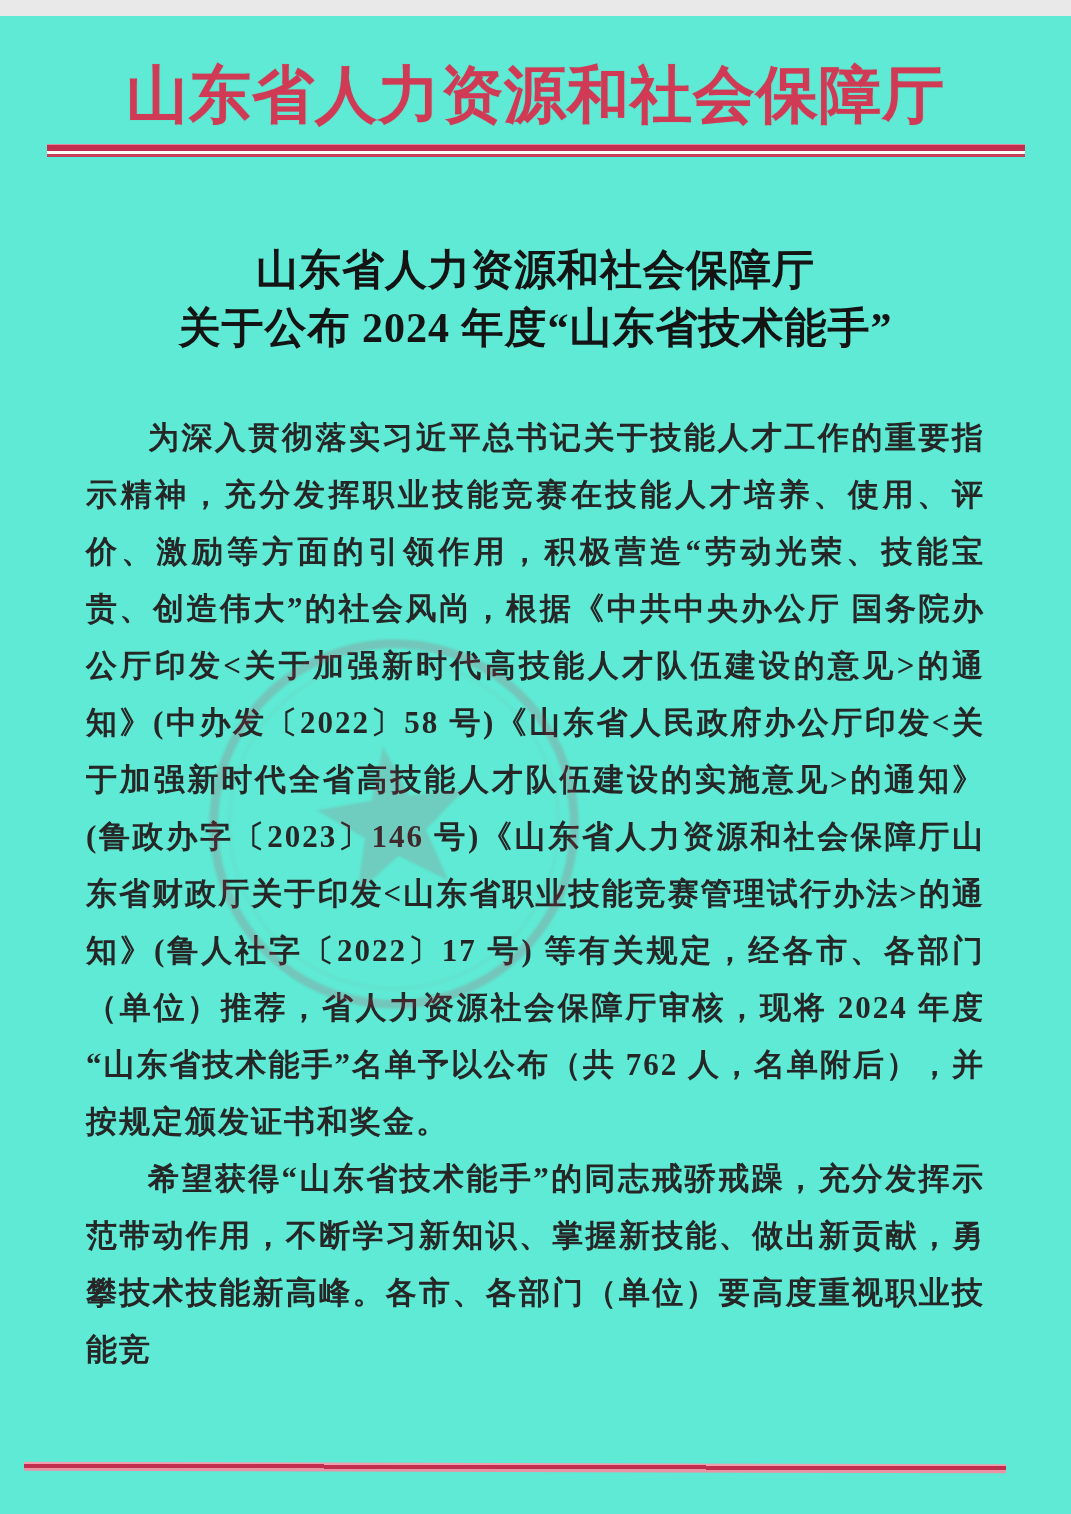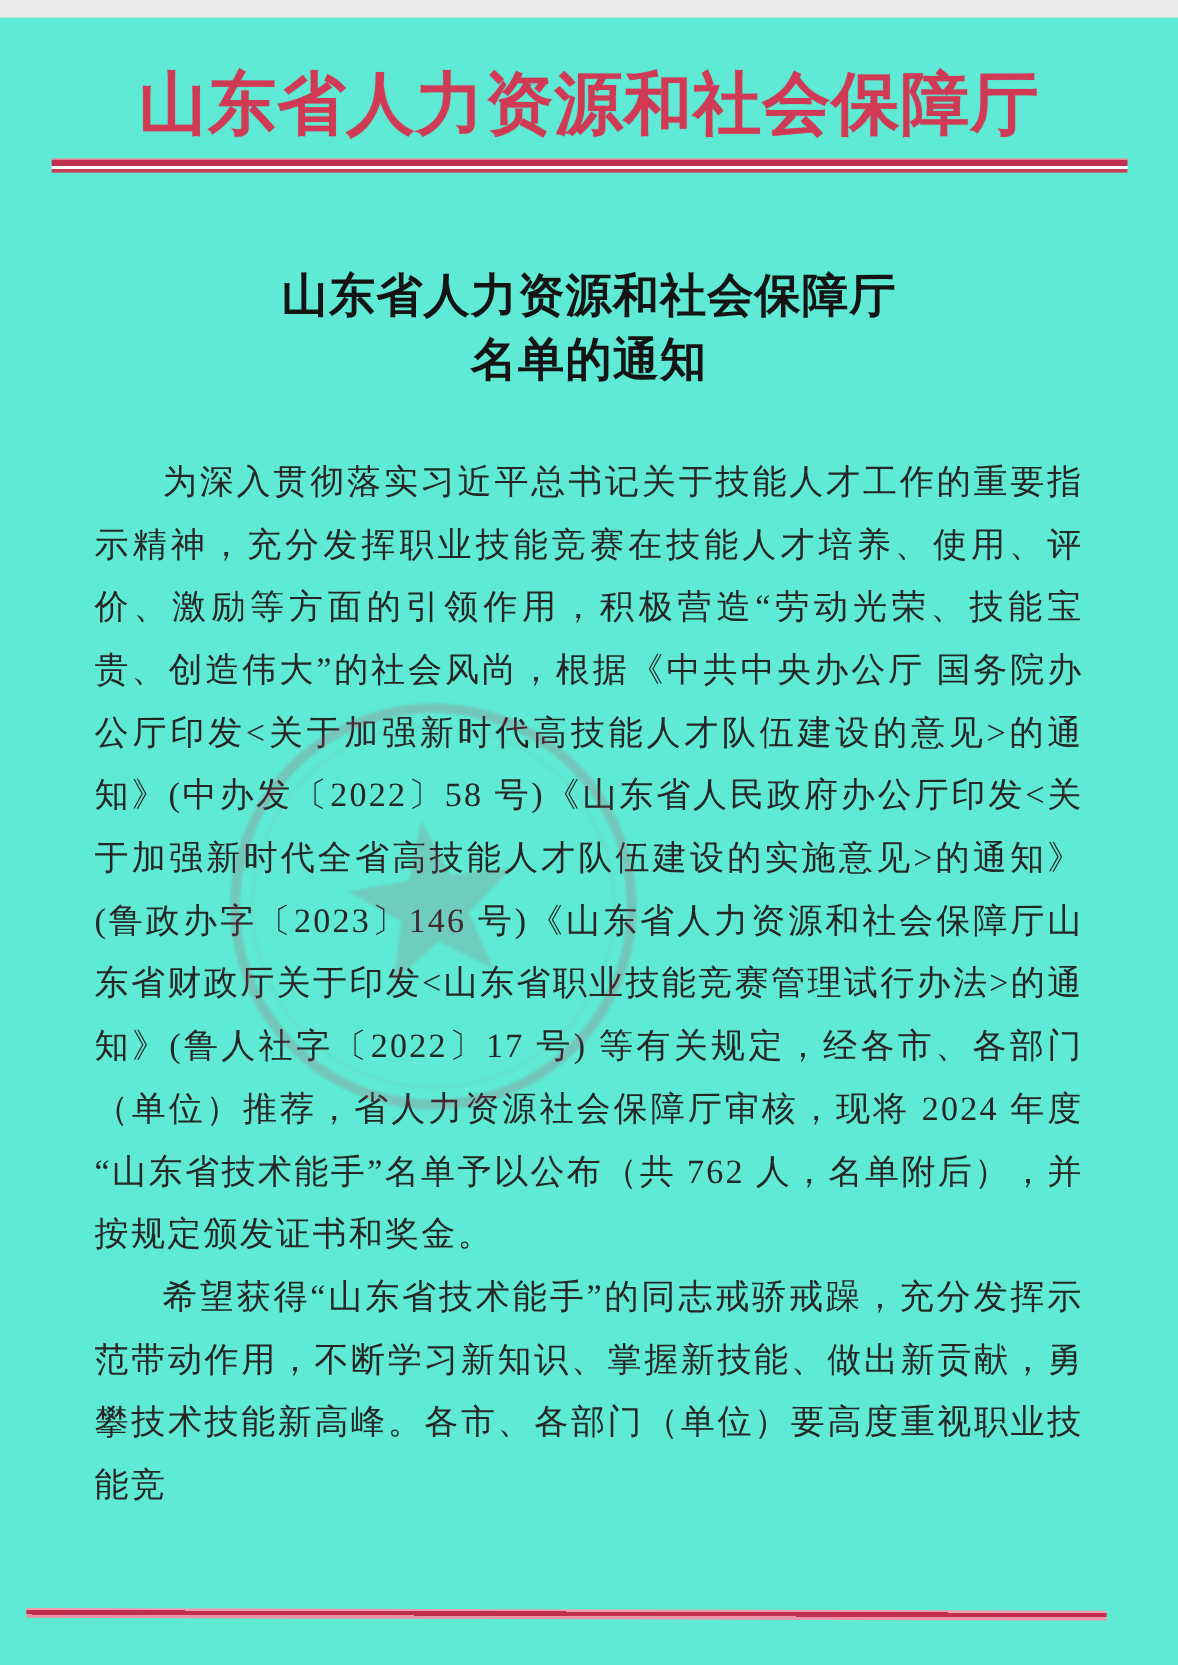--- a/index.html
+++ b/index.html
@@ -51,21 +51,21 @@
   
   .body-block{
     margin:52px 86px 0 86px;
     font-size:31px;
     line-height:57px;
     letter-spacing:2px;
     text-align:justify;
     color:#262626;
   }
   .body-block p{margin:0;}
-  .para-indent{text-indent:2em;}
+  .para-indent{text-indent:2em;font-weight:bold;}
   
   .seal{
     position:absolute;
     left:198px;top:612px;
     width:392px;height:392px;
     transform:rotate(-8deg);
     filter:blur(1px);
     pointer-events:none;
   }
   
@@ -88,21 +88,21 @@
 
   <header>
     <div class="letterhead">
       <h1 class="letterhead-name">山东省人力资源和社会保障厅</h1>
     </div>
     <div class="letterhead-rule"></div>
   </header>
 
   <section class="title-block">
     <div class="title-line">山东省人力资源和社会保障厅</div>
-    <div class="title-line">名单的通知</div>
+    <div class="title-line">关于公布 2024 年度“山东省技术能手”</div>
   </section>
 
   <section class="body-block">
     <p class="para-indent">为深入贯彻落实习近平总书记关于技能人才工作的重要指示精神，充分发挥职业技能竞赛在技能人才培养、使用、评价、激励等方面的引领作用，积极营造“劳动光荣、技能宝贵、创造伟大”的社会风尚，根据《中共中央办公厅 国务院办公厅印发&lt;关于加强新时代高技能人才队伍建设的意见&gt;的通知》(中办发〔2022〕58 号)《山东省人民政府办公厅印发&lt;关于加强新时代全省高技能人才队伍建设的实施意见&gt;的通知》(鲁政办字〔2023〕146 号)《山东省人力资源和社会保障厅山东省财政厅关于印发&lt;山东省职业技能竞赛管理试行办法&gt;的通知》(鲁人社字〔2022〕17 号) 等有关规定，经各市、各部门（单位）推荐，省人力资源社会保障厅审核，现将 2024 年度“山东省技术能手”名单予以公布（共 762 人，名单附后），并按规定颁发证书和奖金。</p>
     <p class="para-indent">希望获得“山东省技术能手”的同志戒骄戒躁，充分发挥示范带动作用，不断学习新知识、掌握新技能、做出新贡献，勇攀技术技能新高峰。各市、各部门（单位）要高度重视职业技能竞</p>
   </section>
 
   <div class="seal">
     <svg width="392" height="392" viewBox="0 0 400 400">
       <circle cx="200" cy="200" r="184" fill="none" stroke="rgba(194,55,83,0.20)" stroke-width="9"></circle>

